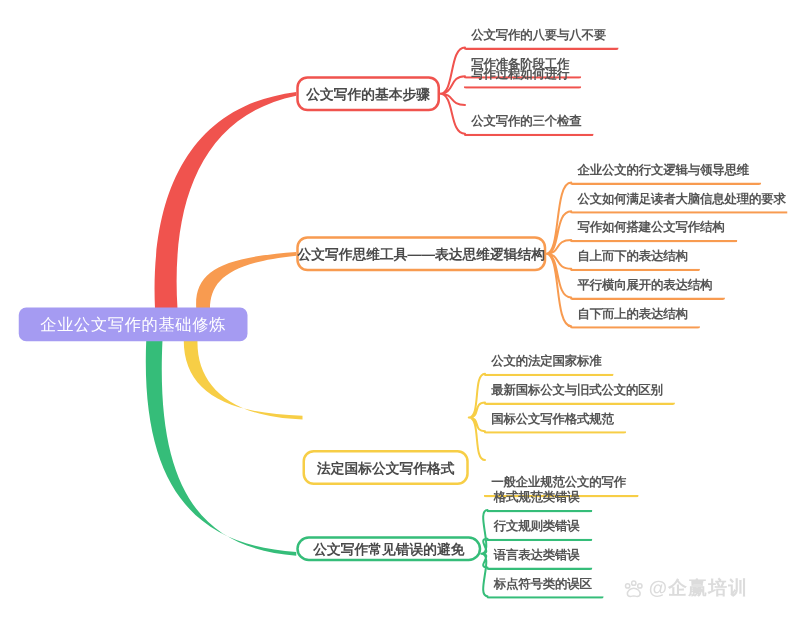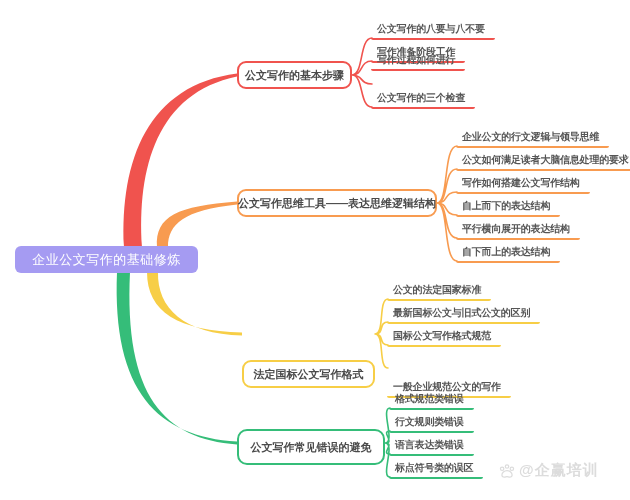--- a/index.html
+++ b/index.html
@@ -38,21 +38,21 @@
     display: flex; align-items: center; justify-content: center;
     font-size: 11px;
     font-weight: 600;
     color: #4a4a4a;
     white-space: nowrap;
     z-index: 2;
   }
   .b1 { left: 237px; top: 61px;  width: 115px; height: 28px; }
   .b2 { left: 237px; top: 189px; width: 200px; height: 28px; }
   .b3 { left: 242px; top: 320px; width: 133px; height: 28px; }
-  .b4 { left: 237px; top: 429px; width: 148px; height: 36px; border-radius: 10px; }
+  .b4 { left: 237px; top: 429px; width: 148px; height: 20px; border-radius: 10px; }
   .child-topic {
     position: absolute;
     font-size: 10px;
     font-weight: 600;
     letter-spacing: -0.2px;
     color: #555555;
     line-height: 13px;
     padding: 0 10px 3px 6px;
     border-bottom: 2px solid;
     border-bottom-left-radius: 2px;

